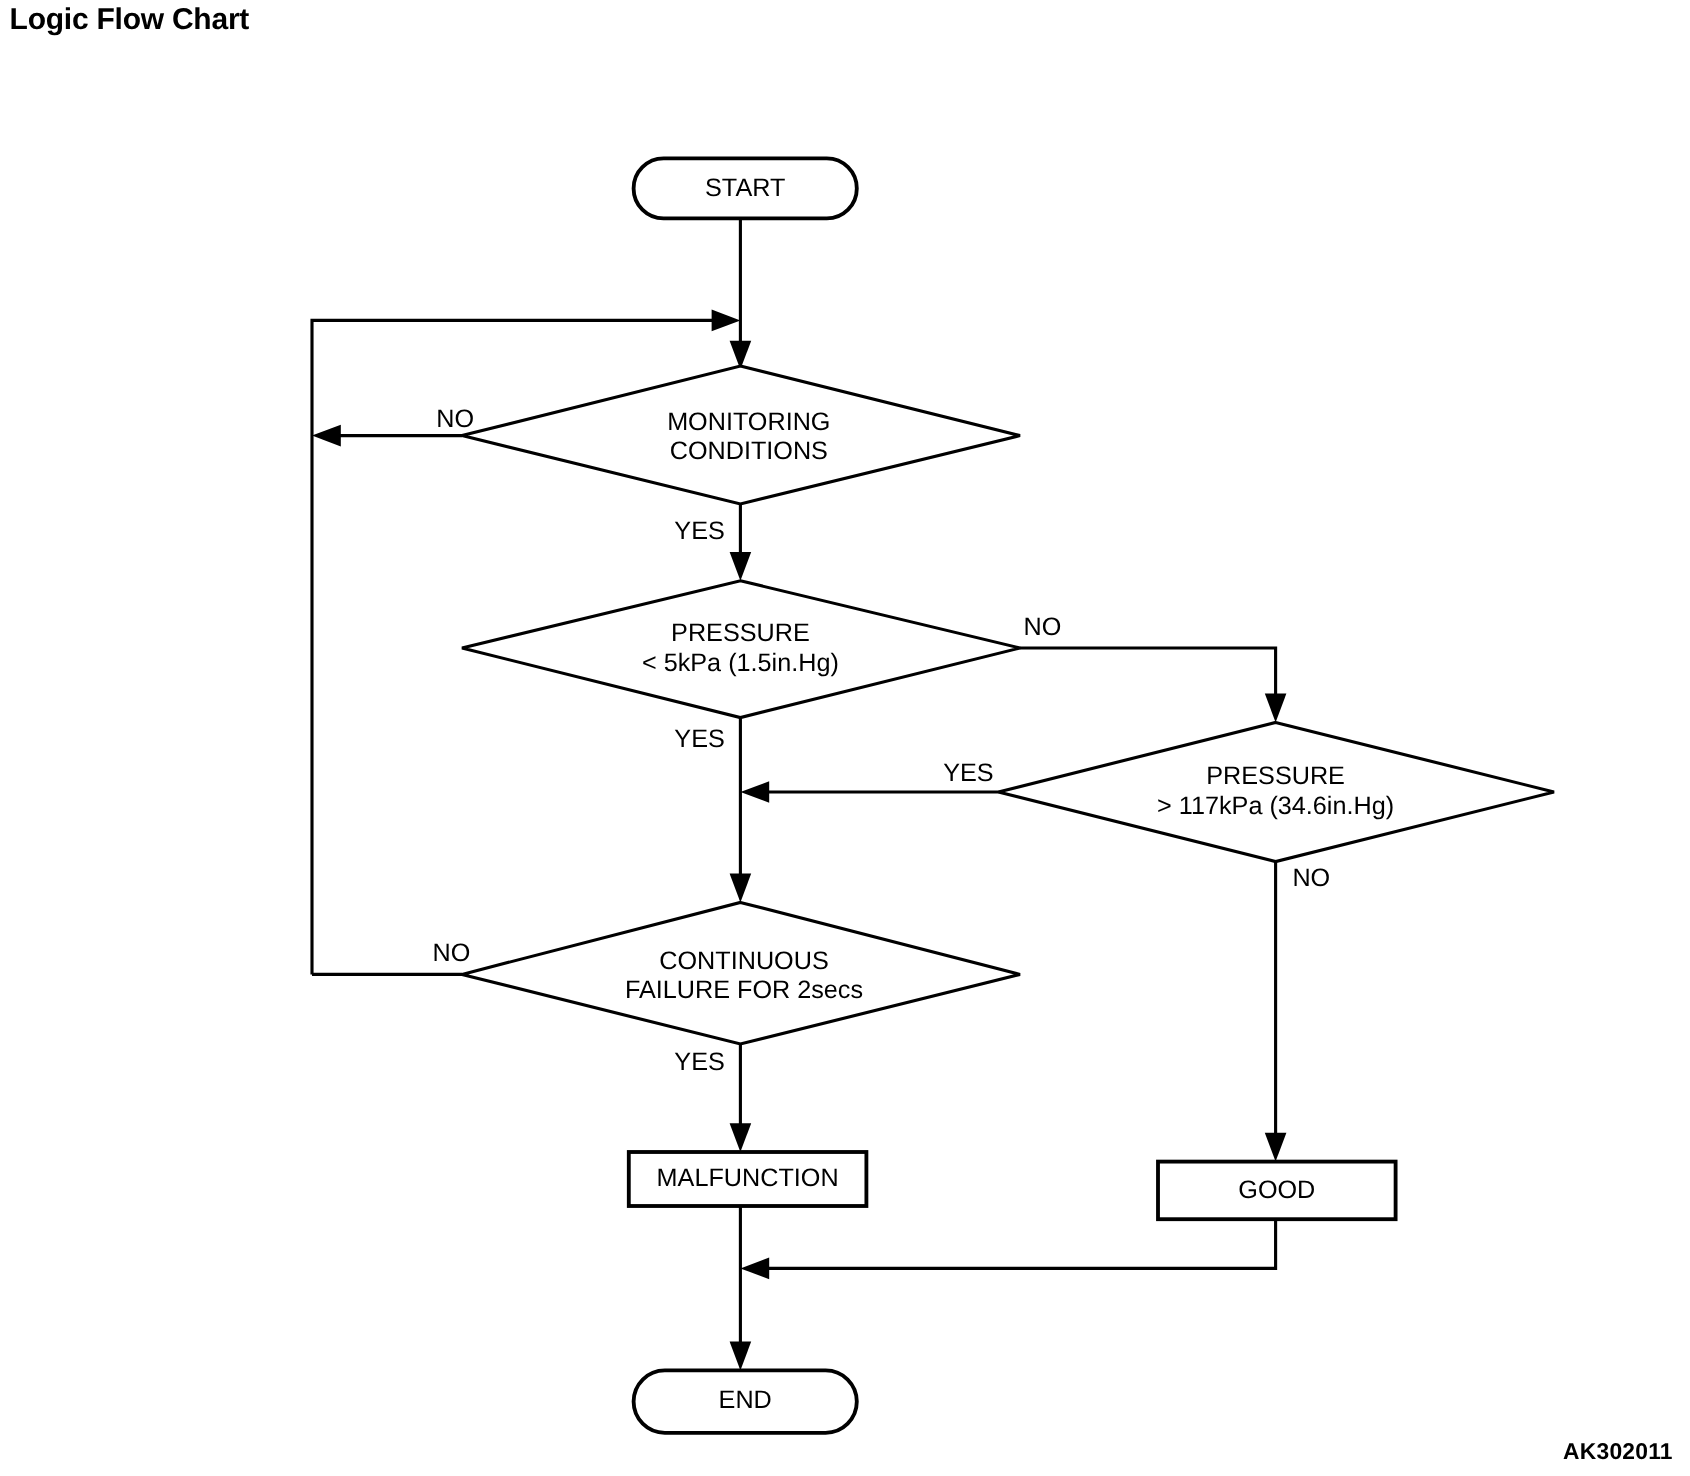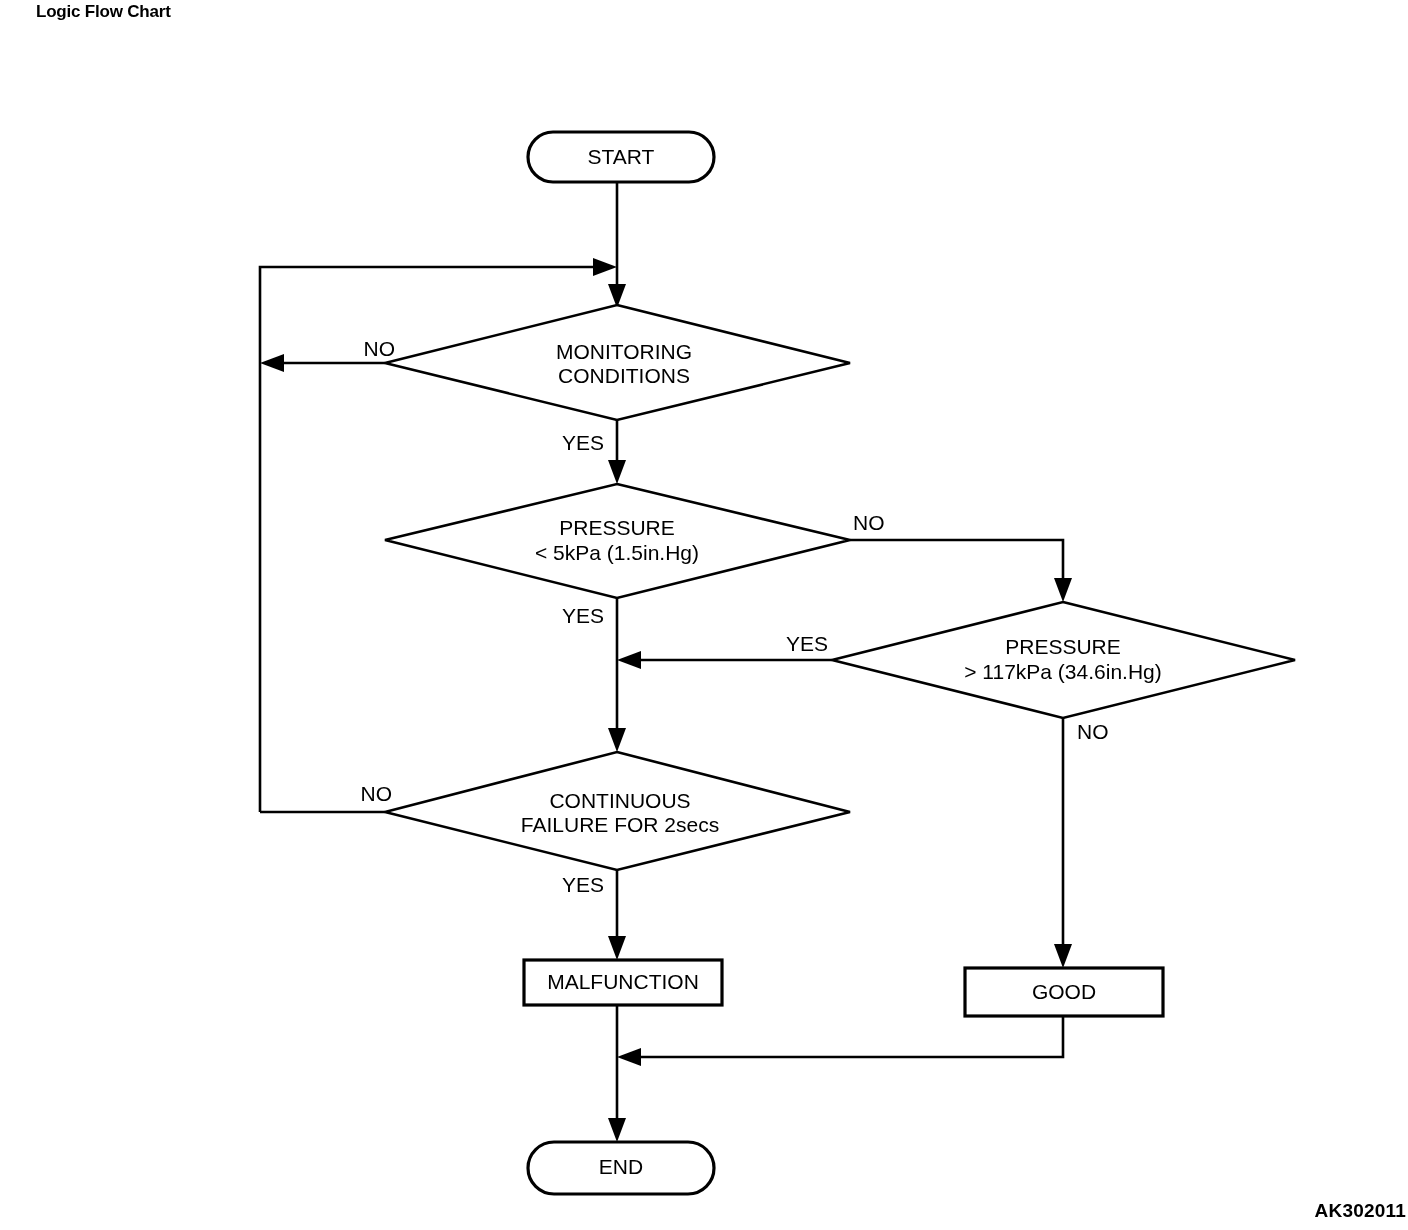--- a/index.html
+++ b/index.html
@@ -12,29 +12,28 @@
     height: 1230px;
     font-family: "Liberation Sans", sans-serif;
     color: #000000;
     position: relative;
     overflow: hidden;
   }
   #page-title {
     position: absolute;
     left: 8px;
     top: 2px;
-    font-size: 17px;
+    font-size: 25px;
     font-weight: bold;
     letter-spacing: -0.2px;
     white-space: nowrap;
-    margin-left: 28px;
   }
   #figure-code {
     position: absolute;
-    right: 2px;
+    right: 14px;
     bottom: 8px;
     font-size: 19px;
     font-weight: bold;
     letter-spacing: 0.2px;
   }
   #flow-svg {
     position: absolute;
     left: 0;
     top: 0;
     width: 1408px;

